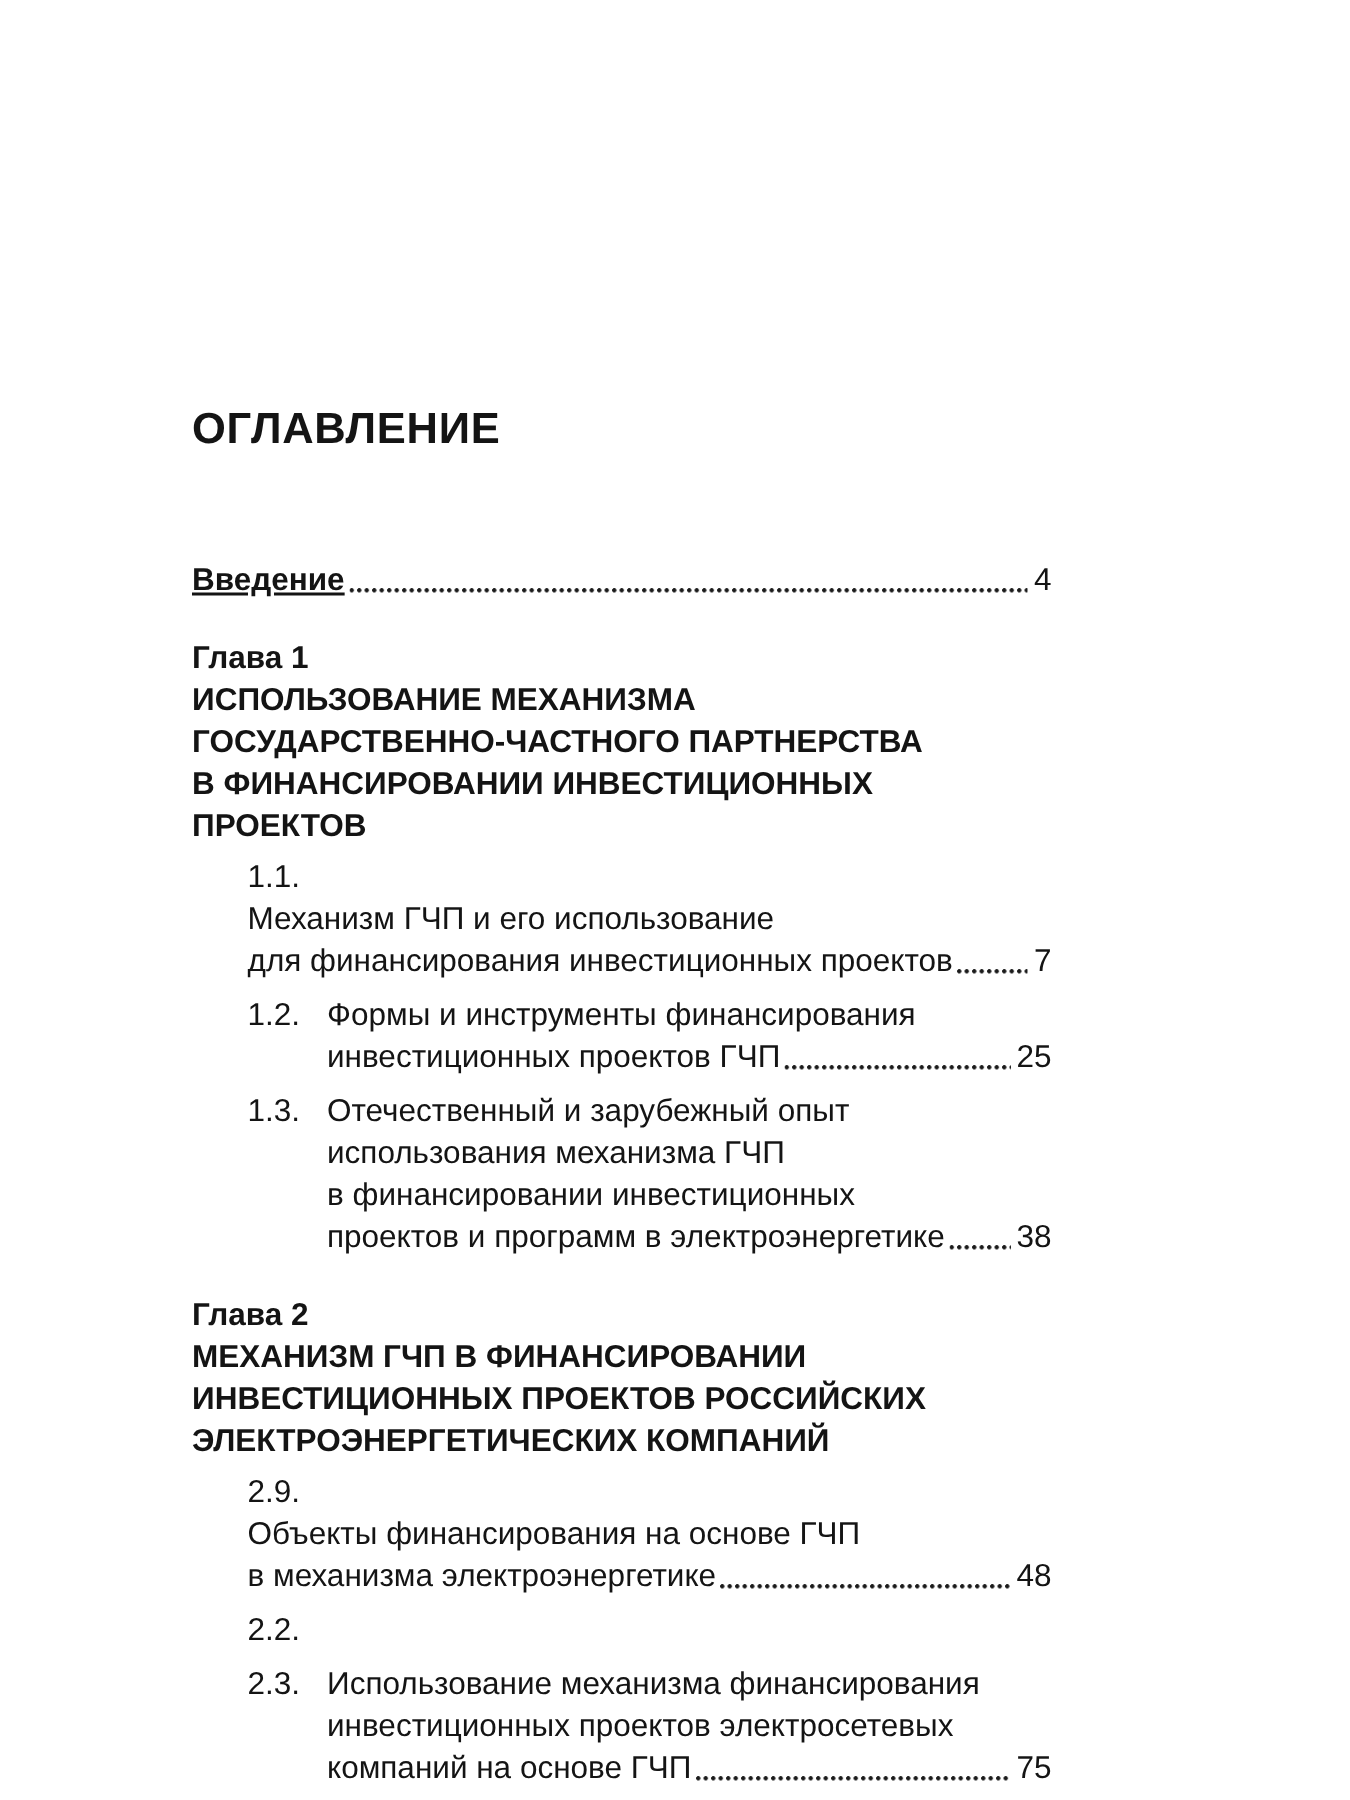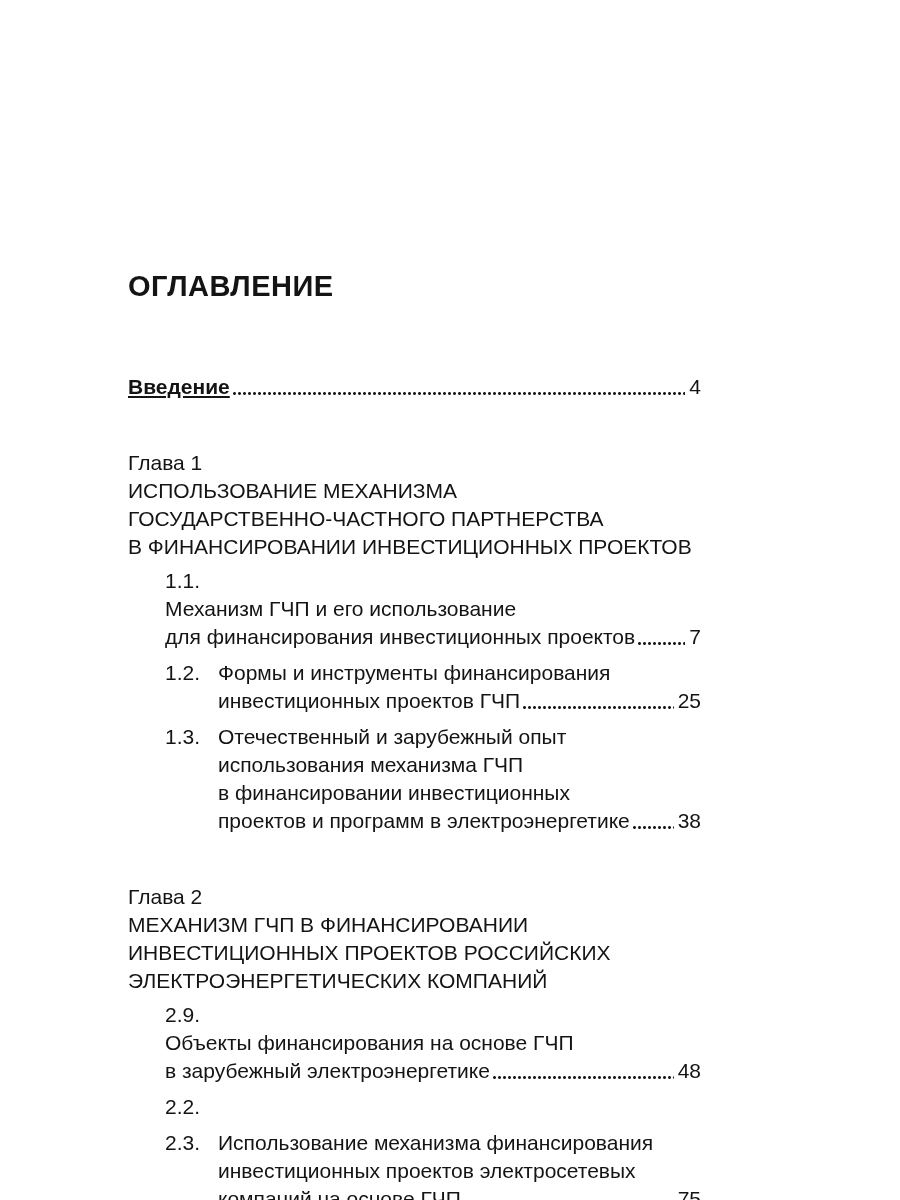--- a/index.html
+++ b/index.html
@@ -53,25 +53,24 @@
     white-space: nowrap;
   }
   .intro-label {
     font-weight: 700;
     text-decoration: underline;
   }
   .chapter {
     margin-top: 24px;
   }
   .chapter-label {
-    font-weight: 400;
-    margin-top: 48px;
+    font-weight: 700;
   }
   .chapter-title {
-    font-weight: 400;
+    font-weight: 700;
     text-transform: uppercase;
   }
   .entry {
     display: flex;
     margin-top: 8px;
     padding-left: 37px;
   }
   .entry.first {
     margin-top: 6px;
     flex-direction: column;
@@ -153,21 +152,21 @@
         <div>МЕХАНИЗМ ГЧП В ФИНАНСИРОВАНИИ</div>
         <div>ИНВЕСТИЦИОННЫХ ПРОЕКТОВ РОССИЙСКИХ</div>
         <div>ЭЛЕКТРОЭНЕРГЕТИЧЕСКИХ КОМПАНИЙ</div>
       </div>
 
       <div class="entry first">
         <div class="num">2.9.</div>
         <div class="entry-body">
           <div>Объекты финансирования на основе ГЧП</div>
           <div class="lline">
-            <span>в зарубежный электроэнергетике</span>
+            <span>в механизма электроэнергетике</span>
             <span class="dots"></span>
             <span class="pagenum">48</span>
           </div>
         </div>
       </div>
 
       <div class="entry">
         <div class="num">2.2.</div>
       </div>
 

